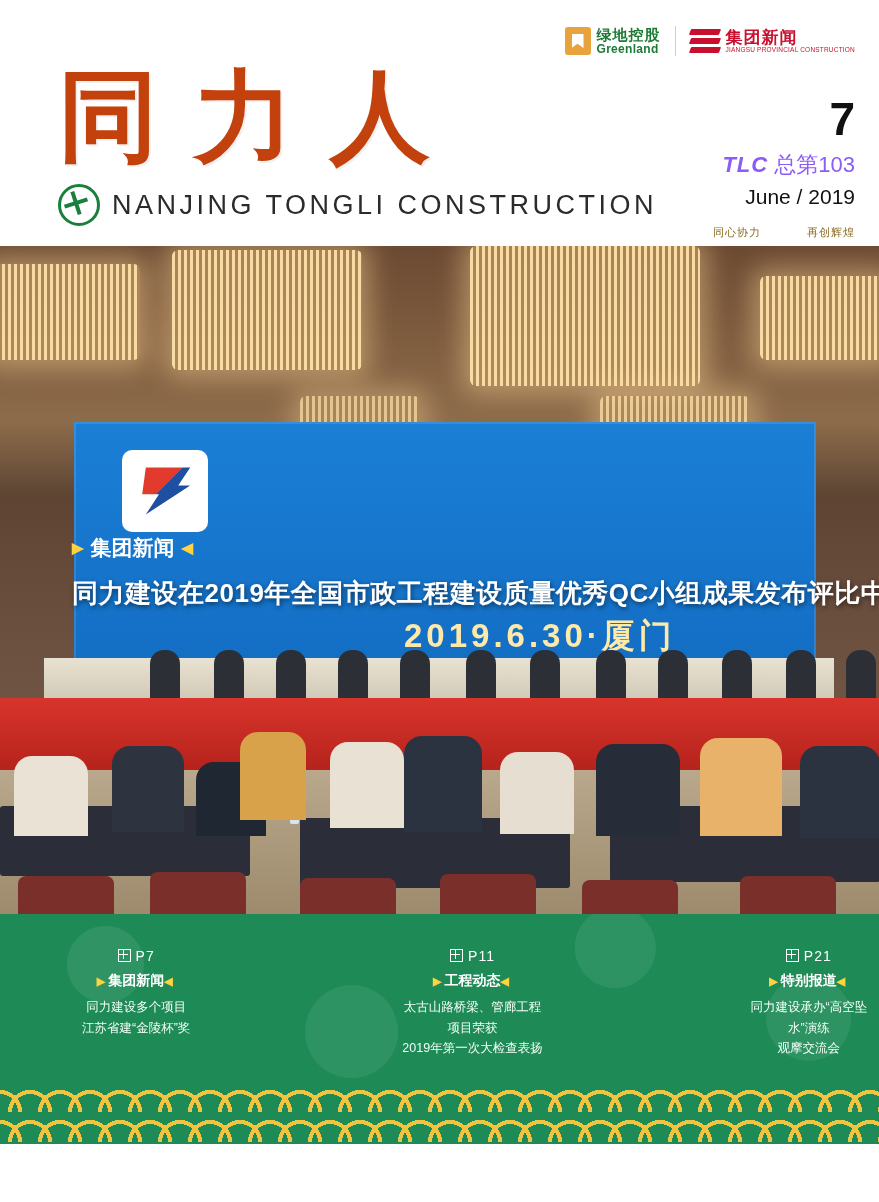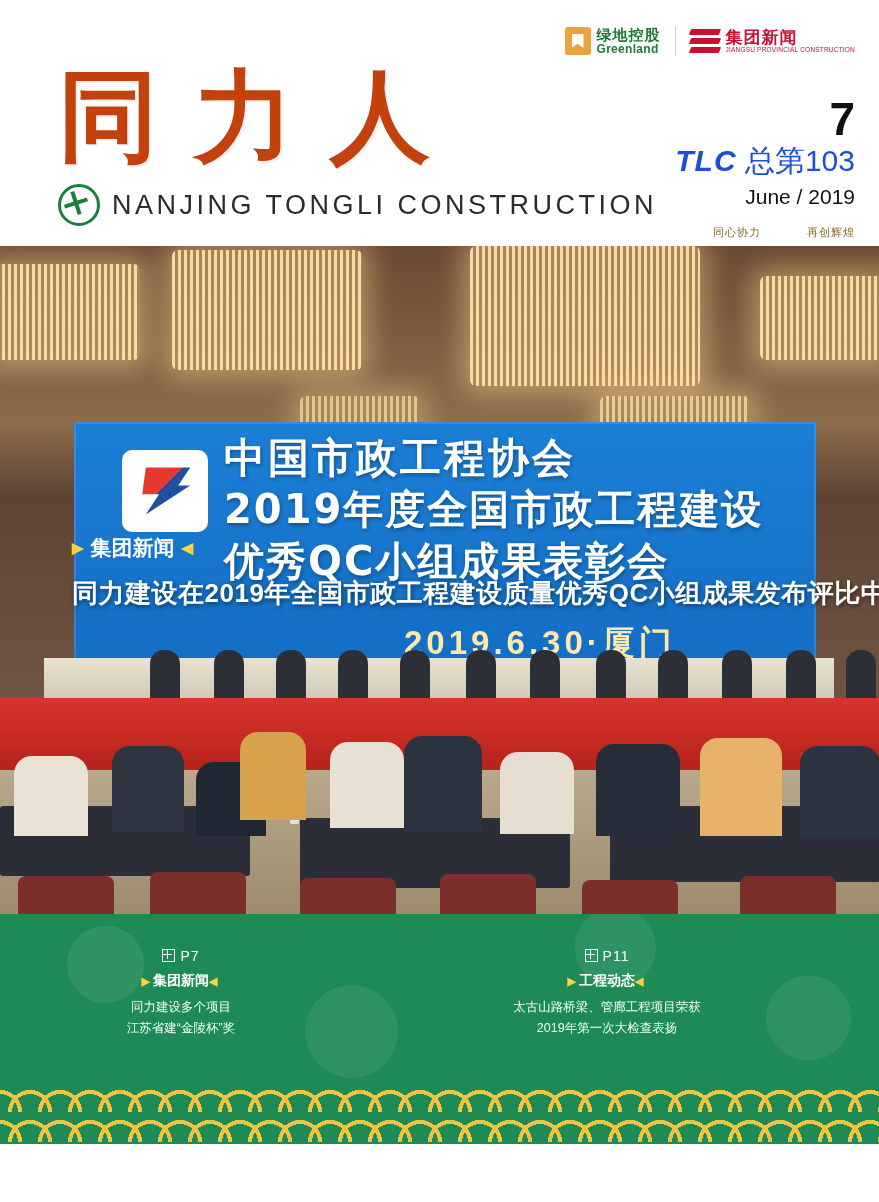--- a/index.html
+++ b/index.html
@@ -37,21 +37,21 @@
     letter-spacing:36px;line-height:1;white-space:nowrap;
     text-shadow:2px 2px 0 rgba(0,0,0,.06);}
   .mast-en-row{display:flex;align-items:center;gap:12px;margin-top:18px;}
   .tl-badge{width:36px;height:36px;border-radius:50%;border:3px solid #1a7f3c;position:relative;flex:none;}
   .tl-badge:before{content:"";position:absolute;left:3px;top:14px;width:24px;height:4px;background:#1a7f3c;transform:rotate(-18deg);}
   .tl-badge:after{content:"";position:absolute;left:13px;top:4px;width:4px;height:24px;background:#1a7f3c;transform:rotate(-18deg);}
   .mast-en{font-size:27px;letter-spacing:3.5px;color:#2b2b2b;font-weight:500;}
 
   .issue{position:absolute;right:24px;top:96px;text-align:right;line-height:1;}
   .issue-num{font-size:46px;font-weight:bold;color:#111;}
-  .issue-row{margin-top:4px;font-size:30px;color:#1d4ed8;}
+  .issue-row{margin-top:12px;font-size:22px;color:#8b5cf6;}
   .issue-row .tlc{font-style:italic;font-weight:bold;letter-spacing:1px;}
   .issue-date{margin-top:10px;font-size:21px;color:#111;}
 
   .slogan{position:absolute;right:24px;bottom:0px;display:flex;gap:46px;font-size:11px;color:#8a6b1f;letter-spacing:1px;}
 
   
   .hero{position:absolute;left:0;top:246px;width:879px;height:668px;overflow:hidden;
     background:linear-gradient(#3a2a20,#5d4232 35%,#6d5140 60%,#7a6050);}
   .ceiling{position:absolute;left:0;top:0;width:879px;height:250px;
     background:linear-gradient(180deg,#6b4a33 0%,#7d5b3e 35%,#8d6c4b 70%,#5d4534 100%);}
@@ -70,21 +70,21 @@
     box-shadow:0 0 0 2px rgba(255,255,255,.12) inset;}
   .screen-logo{position:absolute;left:48px;top:28px;width:86px;height:82px;background:#fff;border-radius:10px;
     display:flex;align-items:center;justify-content:center;}
   .screen-logo-in{width:60px;height:56px;background:linear-gradient(135deg,#e23b2e 45%,#1f4fa0 45%);
     clip-path:polygon(18% 8%,92% 8%,72% 40%,92% 40%,18% 92%,40% 56%,12% 56%);}
   .screen-title{position:absolute;left:150px;top:10px;right:18px;color:#fff;font-weight:bold;
     font-family:"DejaVu Sans",sans-serif;line-height:1.28;}
   .st1{font-size:41px;letter-spacing:3px;text-shadow:1px 2px 4px rgba(0,0,0,.35);}
   .st2{font-size:40px;letter-spacing:2px;text-shadow:1px 2px 4px rgba(0,0,0,.35);}
   .st3{font-size:40px;letter-spacing:2px;text-shadow:1px 2px 4px rgba(0,0,0,.35);}
-  .screen-date{position:absolute;left:330px;top:192px;color:#ffe9a8;font-size:33px;letter-spacing:4px;font-weight:bold;margin-top:7px;}
+  .screen-date{position:absolute;left:330px;top:192px;color:#ffe9a8;font-size:33px;letter-spacing:4px;font-weight:bold;}
 
   .stage-table{position:absolute;left:0;top:452px;width:879px;height:72px;background:linear-gradient(180deg,#d8342b,#b5231c);}
   .head-table{position:absolute;left:44px;top:412px;width:790px;height:46px;background:linear-gradient(180deg,#e8e2d2,#cfc7b4);}
   .seated{position:absolute;top:404px;width:30px;height:48px;border-radius:14px 14px 0 0;background:#2c2f36;}
   .floor{position:absolute;left:0;top:524px;width:879px;height:144px;background:linear-gradient(180deg,#b9a88c,#9e8b6e);}
   .aud-table{position:absolute;background:#2b2e38;border-radius:3px;}
   .aud{position:absolute;border-radius:18px 18px 0 0;}
   .chair{position:absolute;width:54px;height:48px;background:#7b2f2a;border-radius:8px 8px 0 0;}
   .bottle{position:absolute;width:9px;height:26px;background:rgba(225,240,255,.85);border-radius:2px;}
 
@@ -180,25 +180,20 @@
     <div class="chand c1"></div>
     <div class="chand c2"></div>
     <div class="chand c3"></div>
     <div class="chand c4"></div>
     <div class="chand c5"></div>
     <div class="chand c6"></div>
 
     <div class="screen">
       <div class="screen-logo">
         <div class="screen-logo-in"></div>
-      </div>
-      <div class="screen-title">
-        <div class="st1">中国市政工程协会</div>
-        <div class="st2">2019年度全国市政工程建设</div>
-        <div class="st3">优秀QC小组成果表彰会</div>
       </div>
       <div class="screen-date">2019.6.30·厦门</div>
     </div>
 
     <div class="head-table"></div>
     <div class="seated" style="left:150px;"></div>
     <div class="seated" style="left:214px;"></div>
     <div class="seated" style="left:276px;"></div>
     <div class="seated" style="left:338px;"></div>
     <div class="seated" style="left:400px;"></div>
@@ -259,19 +254,29 @@
       <div class="col">
         <div class="pg">
           <span class="sq"></span><span>P11</span>
         </div>
         <div class="cat">
           <span class="tri">▶</span><span>工程动态</span><span class="tri">◀</span>
         </div>
         <div class="desc">太古山路桥梁、管廊工程项目荣获</div>
         <div class="desc">2019年第一次大检查表扬</div>
       </div>
+      <div class="col">
+        <div class="pg">
+          <span class="sq"></span><span>P21</span>
+        </div>
+        <div class="cat">
+          <span class="tri">▶</span><span>特别报道</span><span class="tri">◀</span>
+        </div>
+        <div class="desc">同力建设承办“高空坠水”演练</div>
+        <div class="desc">观摩交流会</div>
+      </div>
     </div>
   </div>
 
   <div class="footer">
     <div class="waves"></div>
   </div>
 </div>
 
 </body></html>

